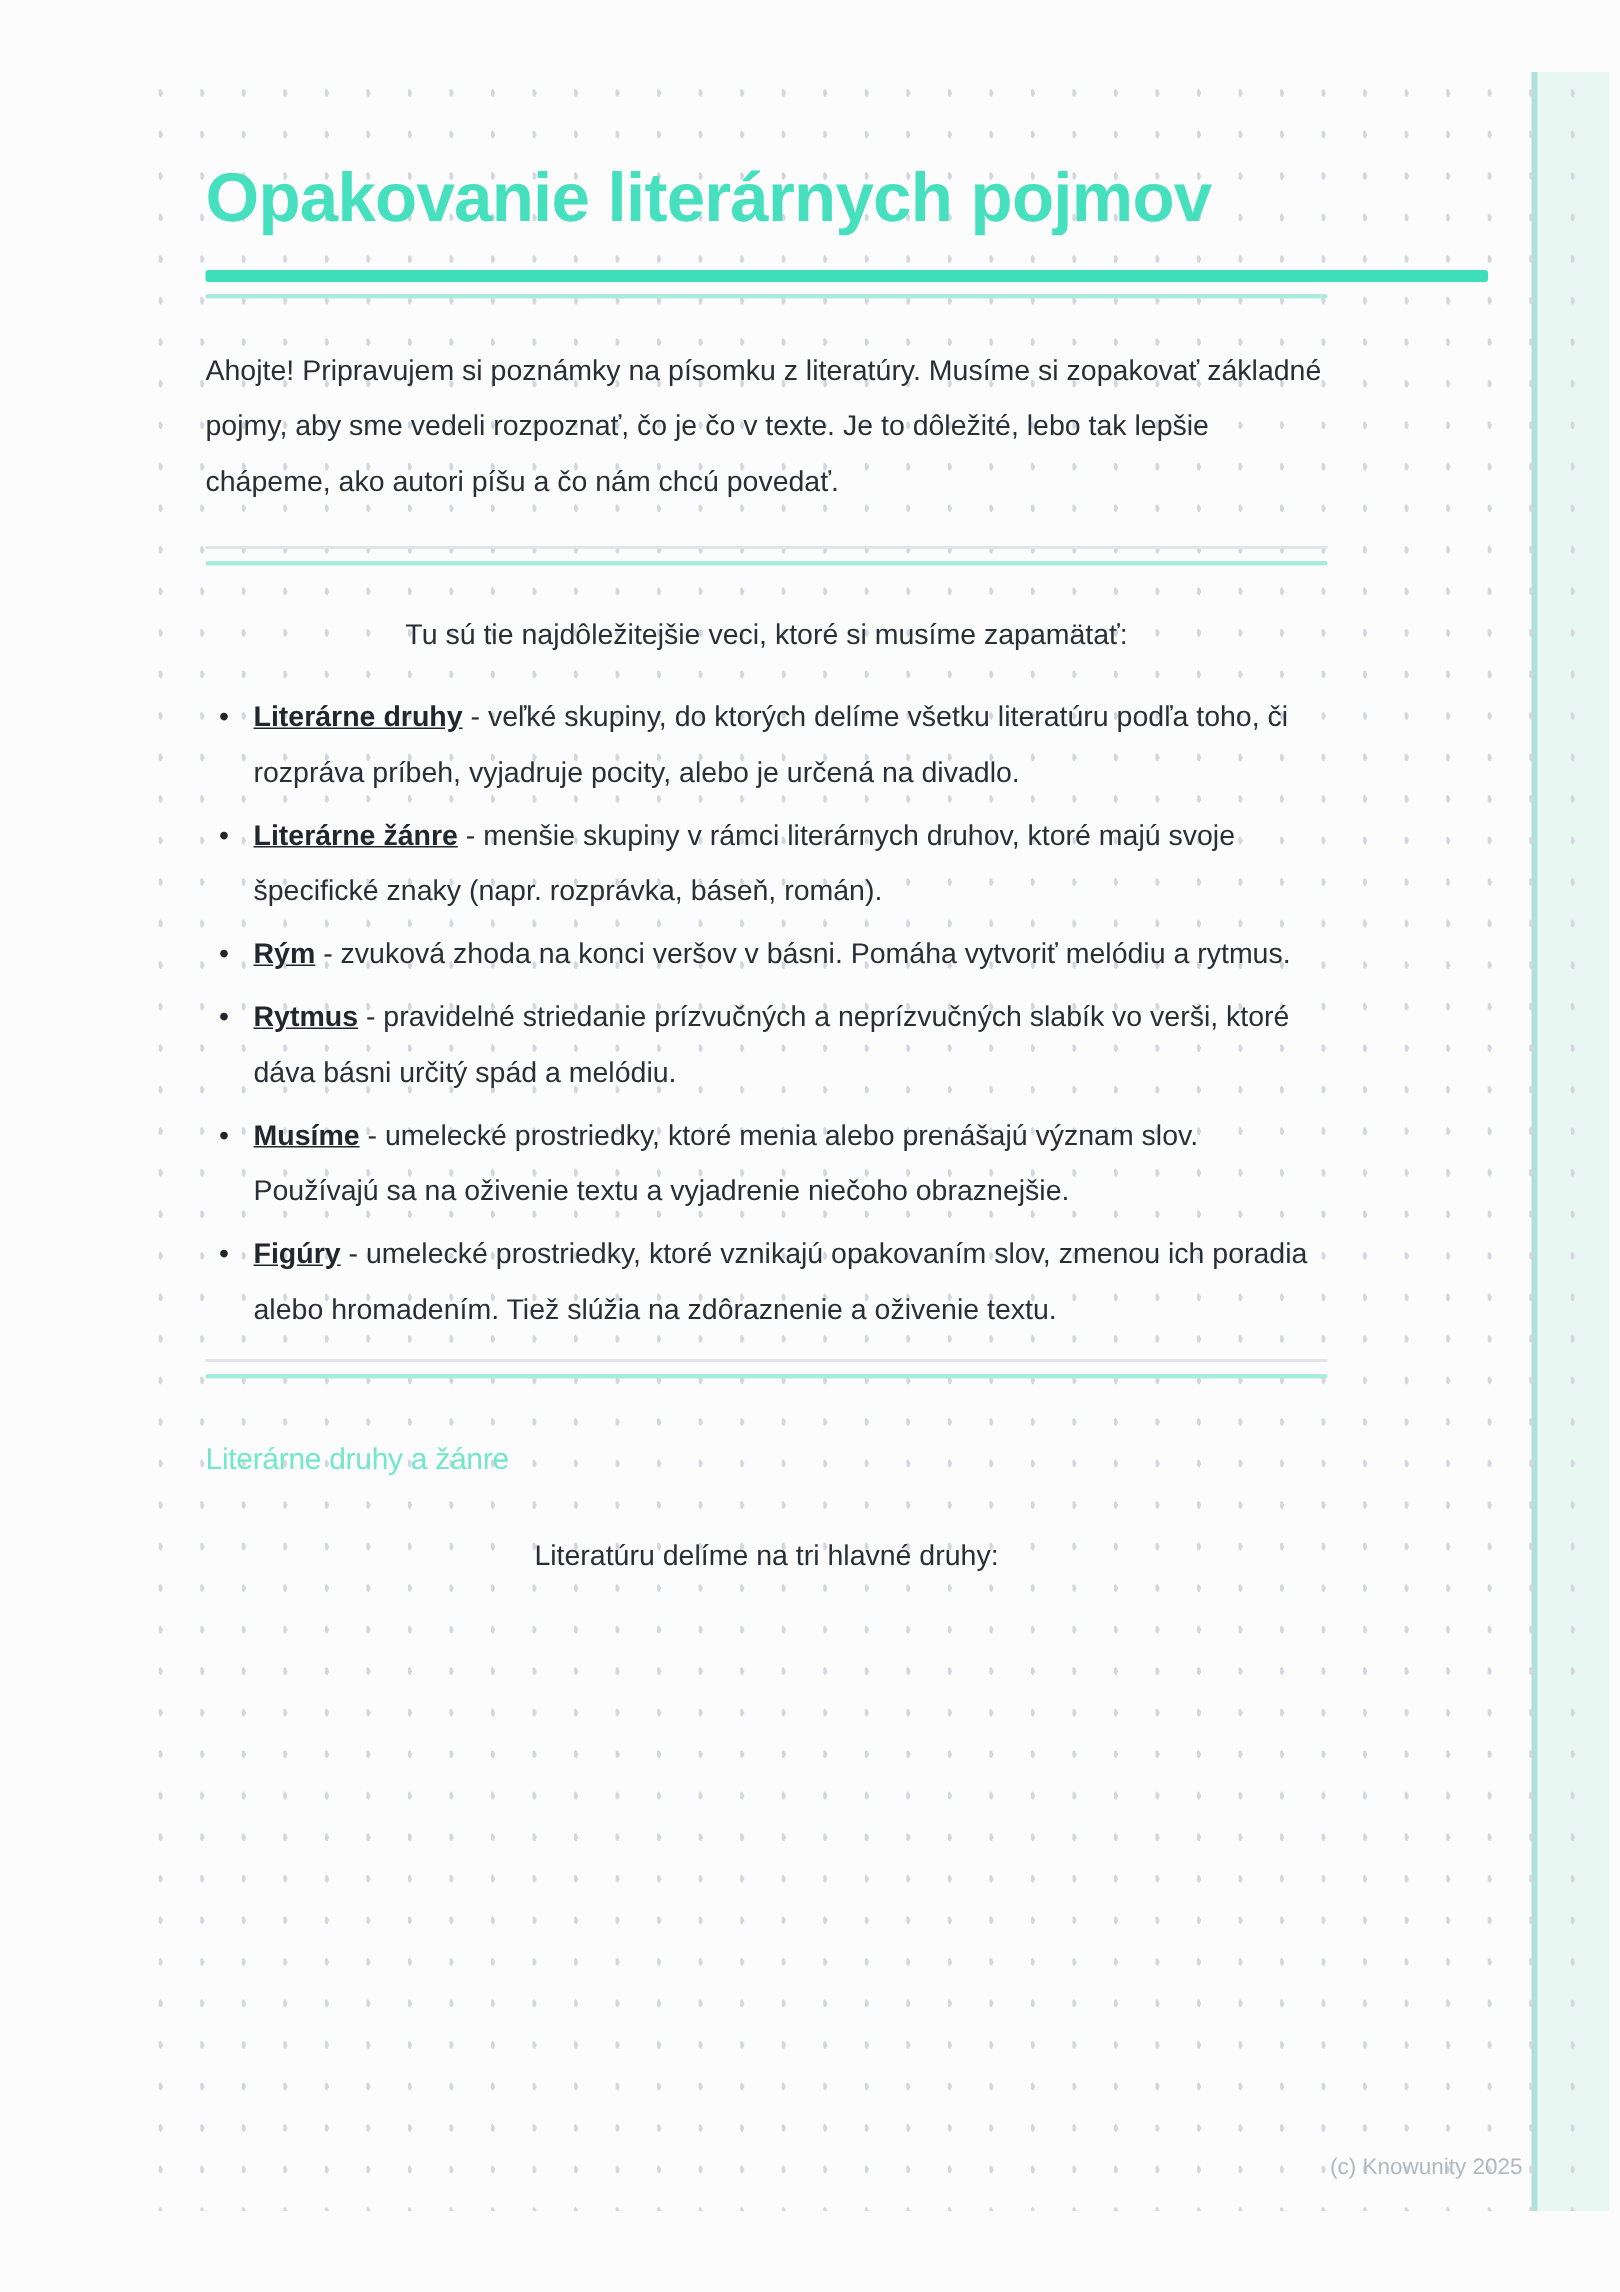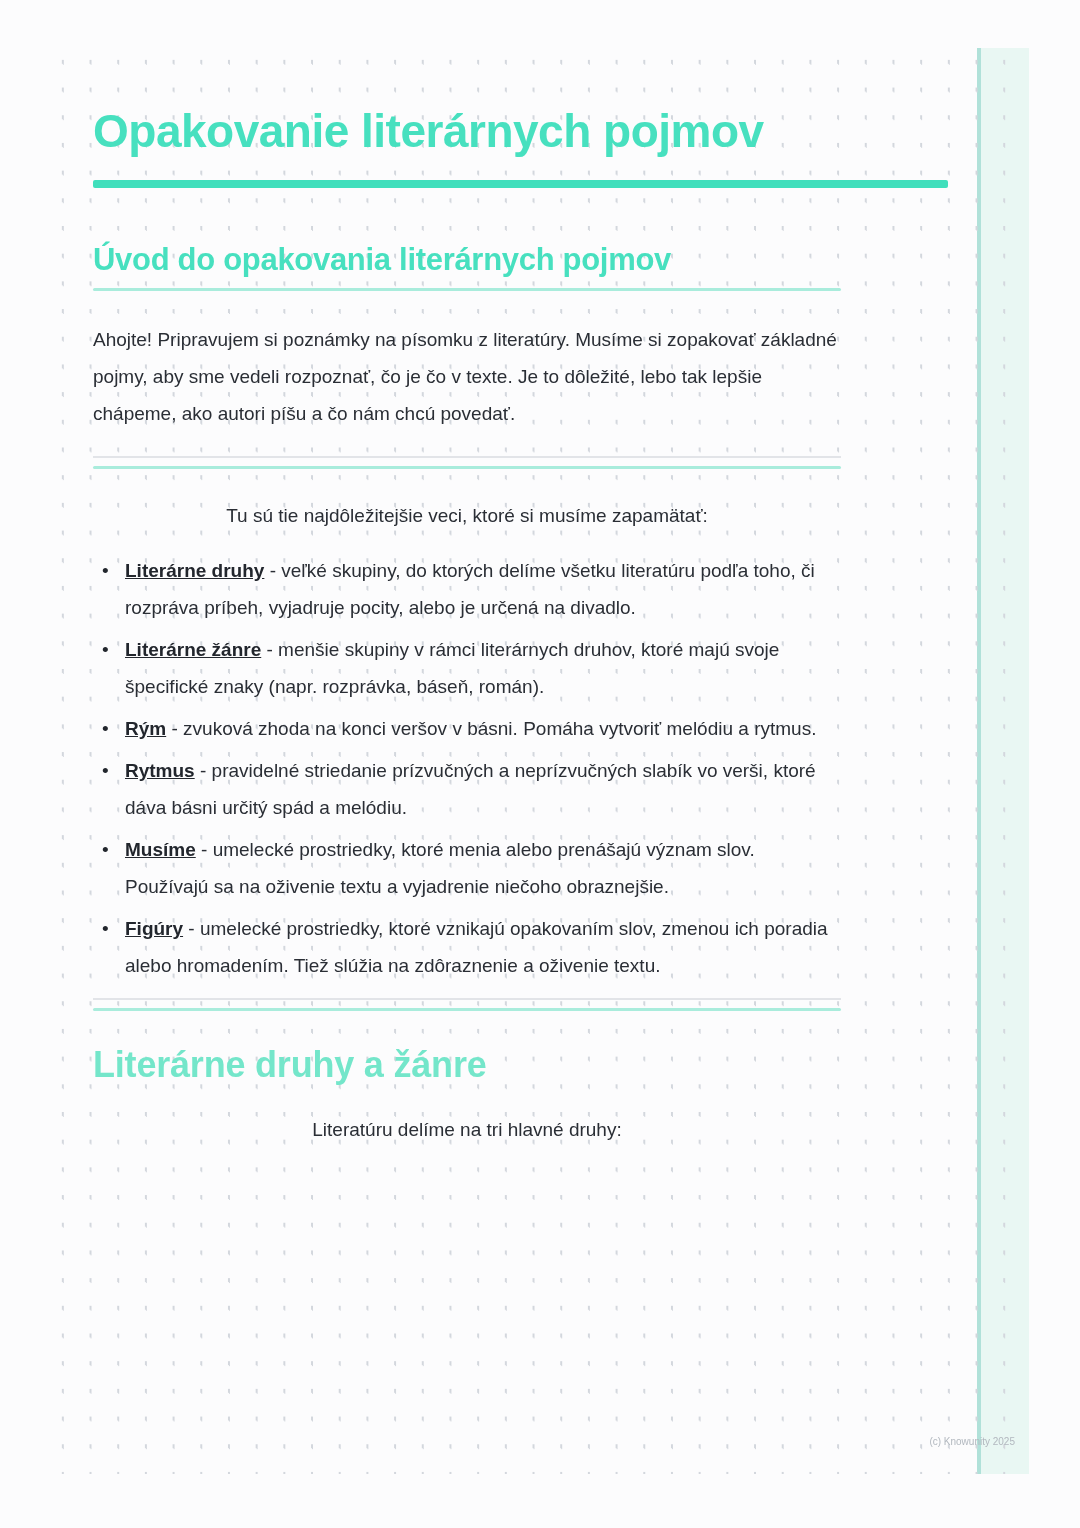--- a/index.html
+++ b/index.html
@@ -4,21 +4,21 @@
 <style>
   html, body { margin: 0; padding: 0; }
   body {
     width: 1080px; height: 1528px;
     background: #fcfcfd;
     font-family: "Liberation Sans", sans-serif;
     color: #2a2e35;
     overflow: hidden;
     position: relative;
   }
-  .canvas { position: absolute; inset: 0; }
+  .canvas { position: absolute; inset: 0; margin-left: 44px; }
 
   
   .margin-strip {
     position: absolute;
     left: 977px; top: 48px;
     width: 48px; height: 1426px;
     background: #e9f7f3;
     border-left: 4px solid #b0e1d9;
   }
 
@@ -65,23 +65,23 @@
   h2.first { margin-top: 52px; }
   .rule-light {
     margin-top: 8px;
     width: 748px; height: 3px;
     background: #a9ecdc;
     border-radius: 2px;
   }
 
   h3 {
     margin: 36px 0 0;
-    font-size: 36px;
+    font-size: 20px;
     line-height: 36px;
-    font-weight: 700;
+    font-weight: 400;
     letter-spacing: -0.2px;
     color: #74e6ca;
   }
 
   p.body { margin: 30px 0 0; font-size: 19px; line-height: 37px; }
   p.lead { margin: 28px 0 0; font-size: 19px; line-height: 37px; text-align: center; }
 
   .divider {
     margin-top: 24px;
     width: 748px; height: 2px;
@@ -113,39 +113,38 @@
     list-style: none;
     font-size: 19px;
     line-height: 37px;
   }
   ol.kinds .num { color: #2a2e35; }
   ol.kinds strong { font-weight: 700; color: #22262d; }
 
   .footer {
     position: absolute;
     top: 1436px; right: 65px;
-    font-size: 10px;
+    font-size: 15px;
     color: #b2b8bf;
   }
 </style>
 </head>
 <body>
 
 <div class="canvas">
 
   <div class="margin-strip"></div>
   <div class="sheet"></div>
 
   <main class="content">
 
     <h1>Opakovanie literárnych pojmov</h1>
     <div class="rule-thick"></div>
 
     <section>
-      <h2 class="first">Úvod do opakovania literárnych pojmov</h2>
       <div class="rule-light"></div>
       <p class="body">Ahojte! Pripravujem si poznámky na písomku z literatúry. Musíme si zopakovať základné pojmy, aby sme vedeli rozpoznať, čo je čo v texte. Je to dôležité, lebo tak lepšie chápeme, ako autori píšu a čo nám chcú povedať.</p>
     </section>
 
     <div class="divider"></div>
 
     <section>
       <div class="rule-light"></div>
       <p class="lead">Tu sú tie najdôležitejšie veci, ktoré si musíme zapamätať:</p>
 

